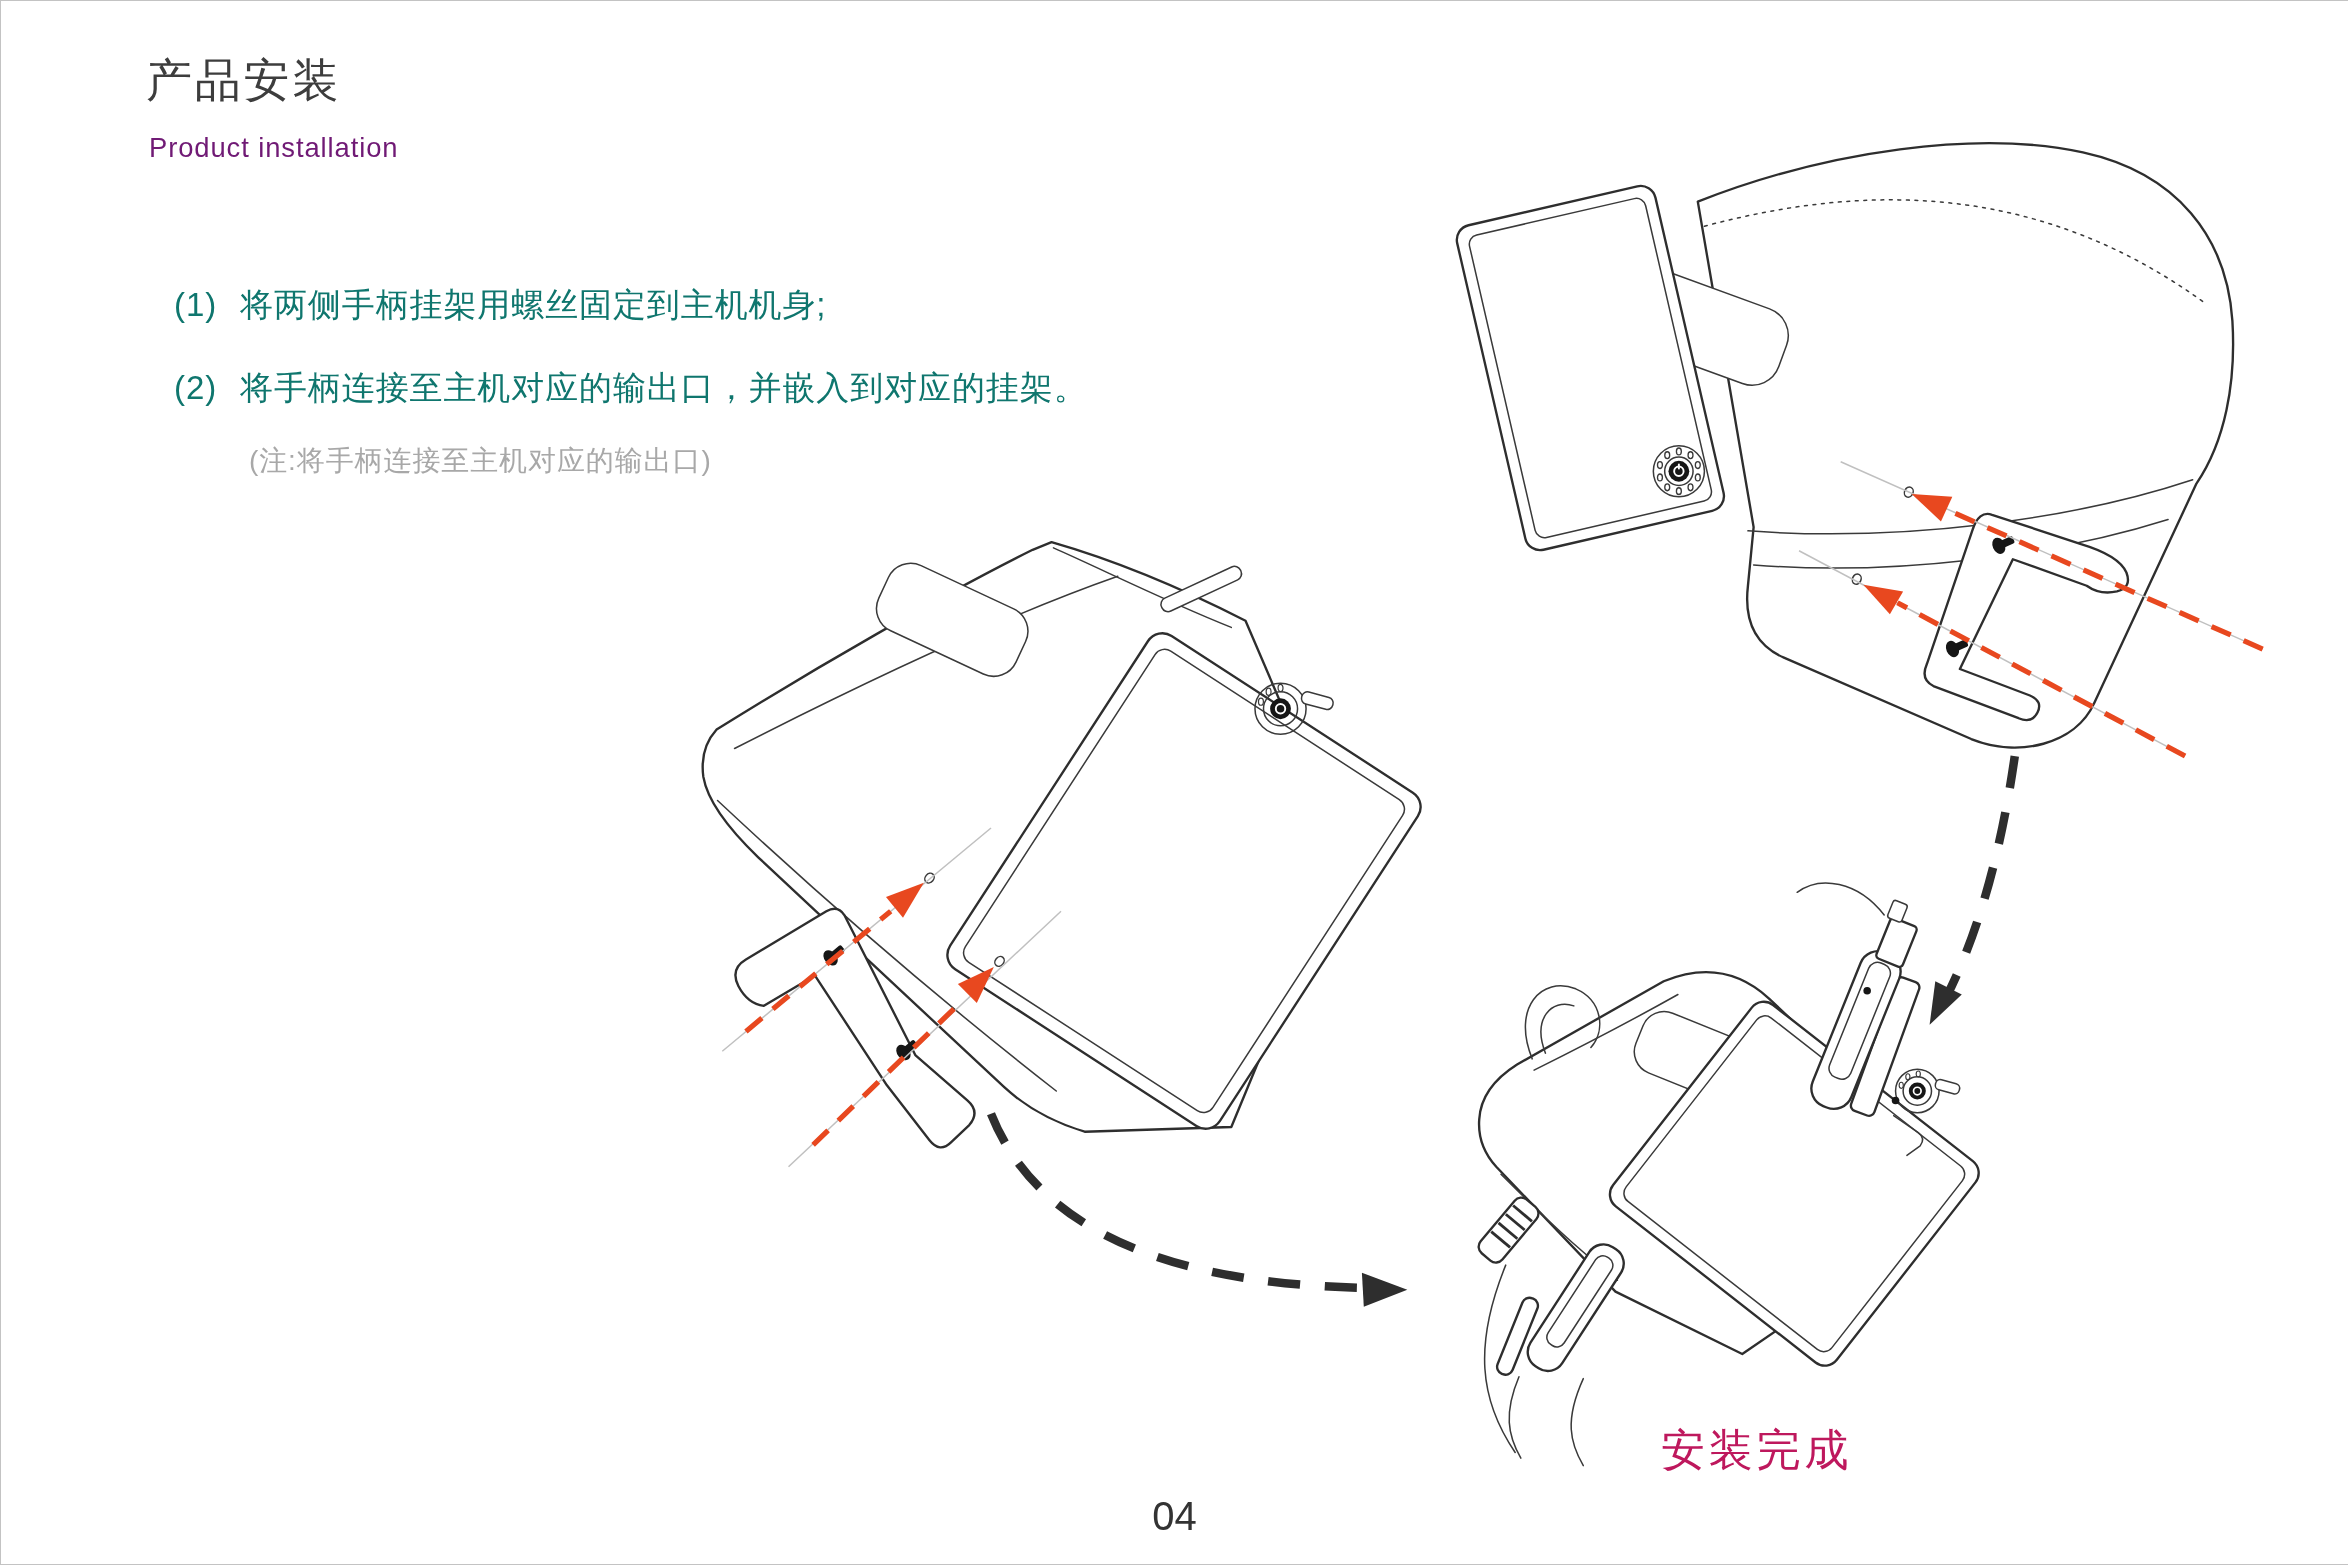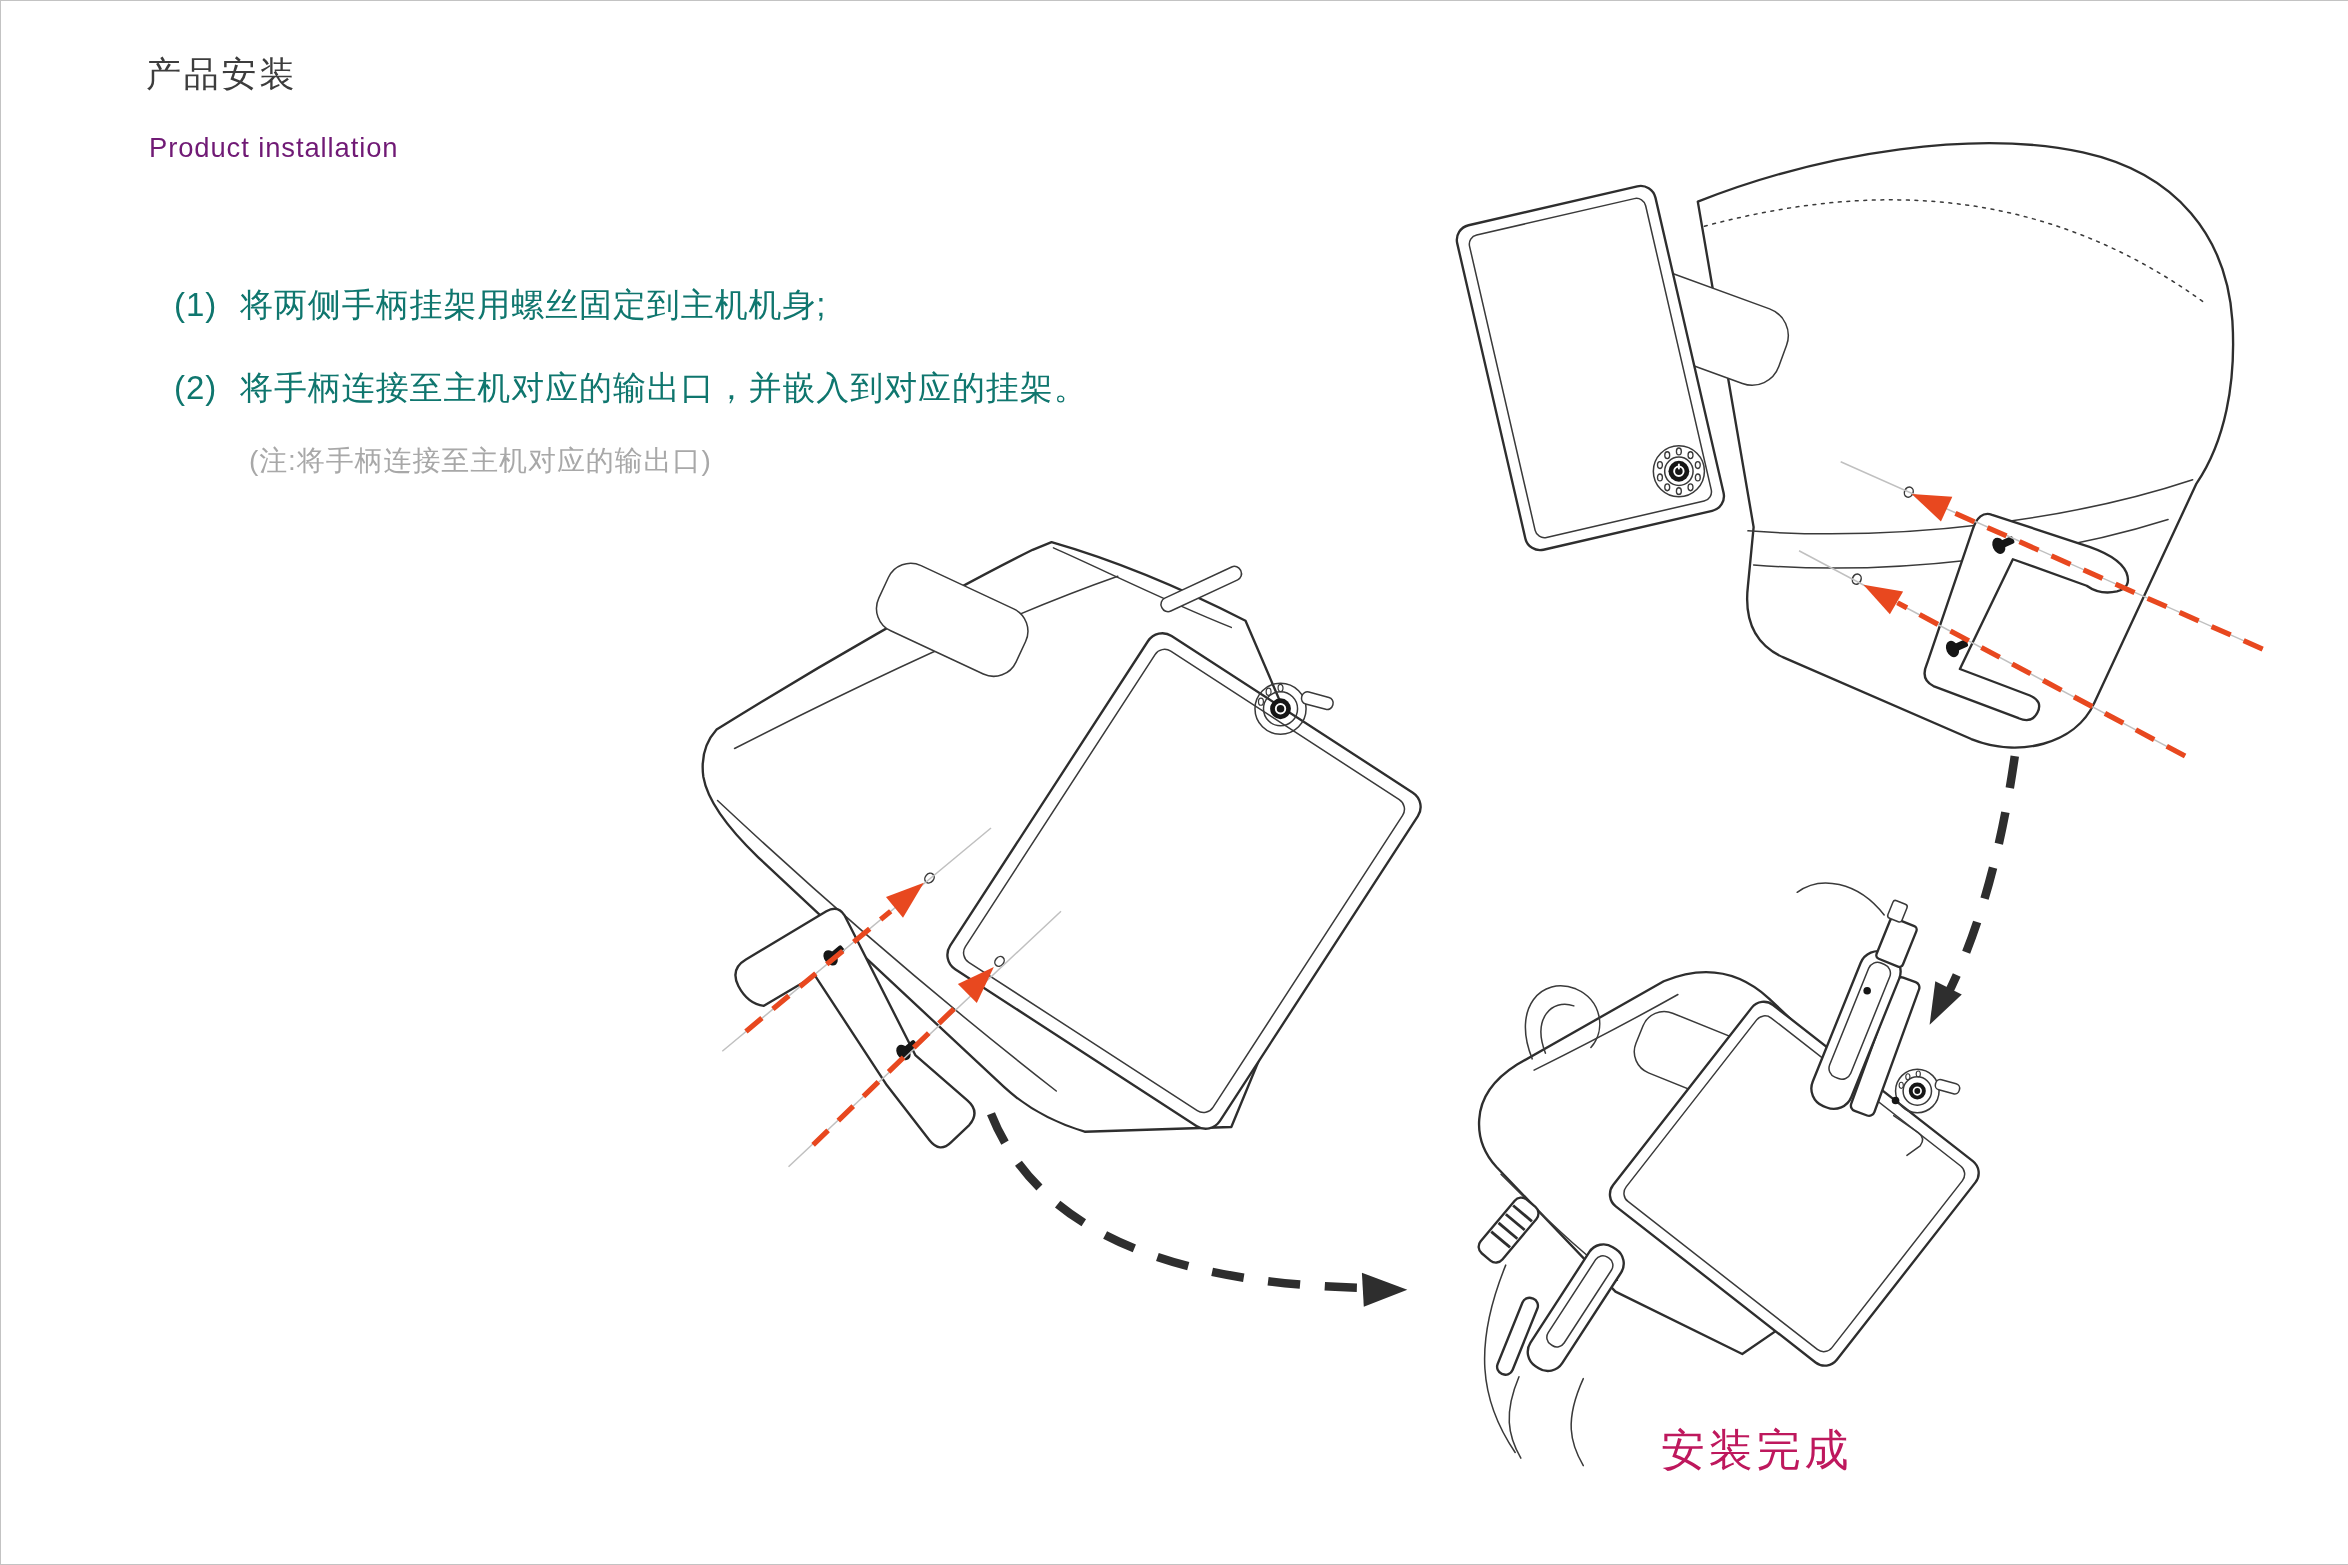--- a/index.html
+++ b/index.html
@@ -8,21 +8,21 @@
     width:2349px;height:1565px;
     background:#ffffff;
     border:1.9px solid #c3c3c3;
     box-sizing:border-box;
     font-family:"Liberation Sans","DejaVu Sans",sans-serif;
     overflow:hidden;
   }
   .abs{position:absolute;}
   .title{
     left:145px;top:53px;
-    font-size:35px;line-height:1.15;
+    font-size:46px;line-height:1.15;
     color:#3d3d3d;letter-spacing:2.8px;font-weight:500;
   }
   .subtitle{
     left:148px;top:131px;
     font-size:27.4px;color:#701a75;letter-spacing:0.9px;font-weight:400;
   }
   .step{
     left:173px;
     font-size:33px;color:#0f766e;letter-spacing:0.9px;
     white-space:nowrap;
@@ -254,14 +254,15 @@
 
   <div class="abs step step1">
     <span class="num">(1)</span><span>将两侧手柄挂架用螺丝固定到主机机身;</span>
   </div>
   <div class="abs step step2">
     <span class="num">(2)</span><span>将手柄连接至主机对应的输出口，并嵌入到对应的挂架。</span>
   </div>
   <div class="abs note">(注:将手柄连接至主机对应的输出口)</div>
 
   <div class="abs caption">安装完成</div>
+  <div class="abs pageno">04</div>
 </div>
 
 
 </body></html>

